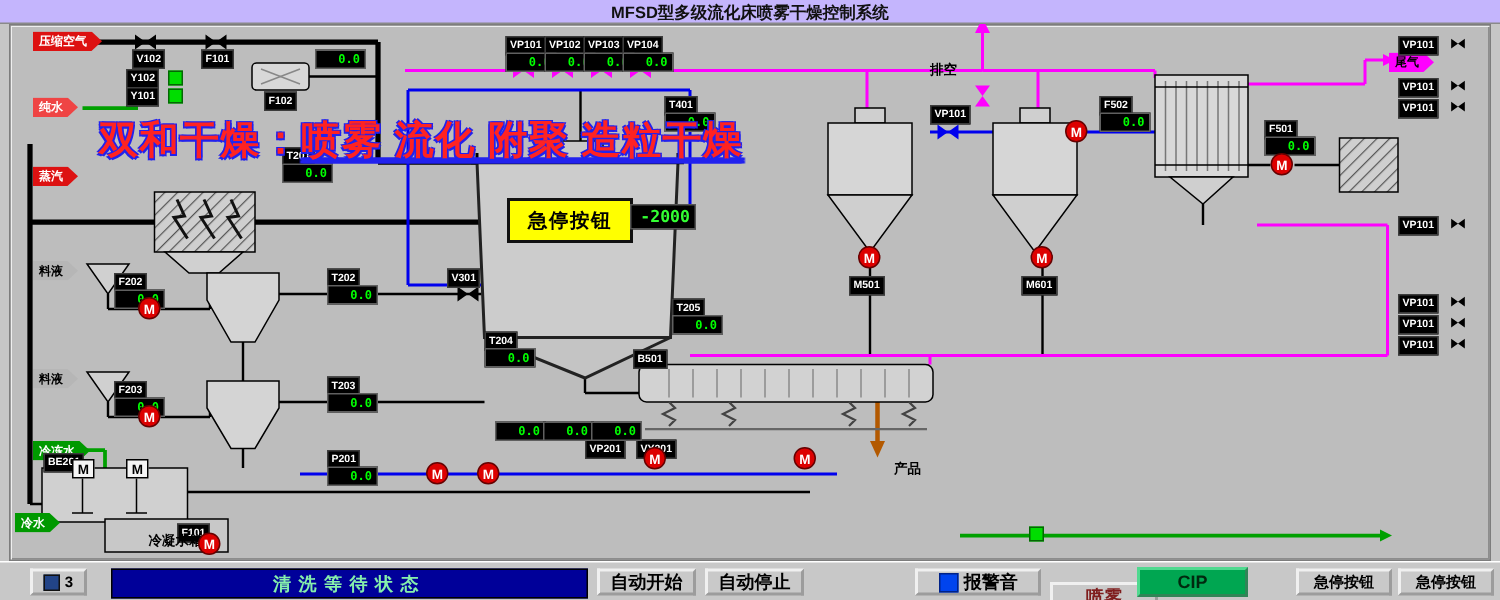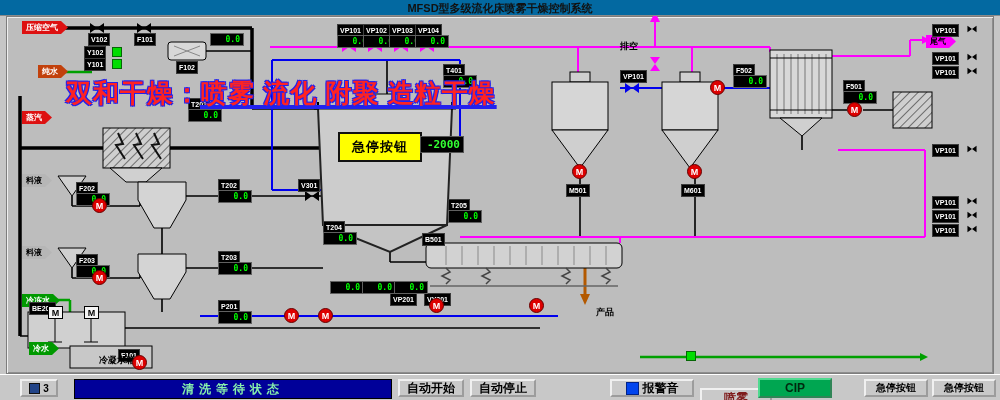--- a/index.html
+++ b/index.html
@@ -1,20 +1,20 @@
 <!DOCTYPE html>
 <html><head>
 <meta charset="utf-8">
 <style>
   html,body{margin:0;padding:0;}
   body{width:1000px;height:400px;position:relative;overflow:hidden;
        background:#c6c6c6;font-family:"Liberation Sans",sans-serif;}
 
   
-  .titlebar{position:absolute;left:0;top:0;width:1000px;height:15px;background:#0369a1;
+  .titlebar{position:absolute;left:0;top:0;width:1000px;height:15px;background:#c4b5fd;
             border-bottom:1px solid #8a8a8a;z-index:60;}
   .tb-title{position:absolute;left:0;right:0;top:1px;text-align:center;
             font-size:11px;font-weight:bold;color:#111;}
   .tb-right{position:absolute;right:4px;top:2px;font-size:9px;font-weight:bold;color:#111;}
 
   
   .main-panel{position:absolute;left:6px;top:16px;width:986px;height:356px;
               background:#bdbdbd;border:1px solid #7d7d7d;
               box-shadow:inset 1px 1px 0 #efefef, inset -1px -1px 0 #8d8d8d;z-index:1;}
   svg.pipes{position:absolute;left:0;top:0;z-index:10;}
@@ -236,26 +236,26 @@
       <path d="M-7 -5 L7 5 V-5 L-7 5 Z" transform="translate(972,149) scale(0.65)"></path>
       <path d="M-7 -5 L7 5 V-5 L-7 5 Z" transform="translate(972,201) scale(0.65)"></path>
       <path d="M-7 -5 L7 5 V-5 L-7 5 Z" transform="translate(972,215) scale(0.65)"></path>
       <path d="M-7 -5 L7 5 V-5 L-7 5 Z" transform="translate(972,229) scale(0.65)"></path>
     </g>
   </g>
 </svg>
 
 <div id="overlay">
     <div class="tag" style="left: 22px; top: 21px; background: rgb(221, 17, 17); color: rgb(255, 255, 255);">压缩空气</div>
-    <div class="tag" style="left: 22px; top: 65px; background: #c2410c; color: rgb(255, 255, 255); margin-left: 16px;">纯水</div>
+    <div class="tag" style="left: 22px; top: 65px; background: #ef4444; color: rgb(255, 255, 255);">纯水</div>
     <div class="tag" style="left: 22px; top: 111px; background: rgb(221, 17, 17); color: rgb(255, 255, 255);">蒸汽</div>
     <div class="tag" style="left: 22px; top: 174px; background: rgb(182, 182, 182); color: rgb(0, 0, 0);">料液</div>
     <div class="tag" style="left: 22px; top: 246px; background: rgb(182, 182, 182); color: rgb(0, 0, 0);">料液</div>
     <div class="tag" style="left: 22px; top: 294px; background: rgb(0, 153, 0); color: rgb(255, 255, 255);">冷冻水</div>
-    <div class="tag" style="left: 29px; top: 342px; background: rgb(0, 153, 0); color: rgb(255, 255, 255);">冷水</div>
+    <div class="tag" style="left: 10px; top: 342px; background: rgb(0, 153, 0); color: rgb(255, 255, 255);">冷水</div>
     <div class="tag" style="left: 926px; top: 35px; background: rgb(255, 0, 255); color: rgb(0, 0, 0);">尾气</div>
     <div class="dlabel" style="left: 88px; top: 33px;">V102</div>
     <div class="dlabel" style="left: 134px; top: 33px;">F101</div>
     <div class="dlabel" style="left: 176px; top: 61px;">F102</div>
     <div class="dlabel" style="left: 84px; top: 46px;">Y102</div>
     <div class="dlabel" style="left: 84px; top: 58px;">Y101</div>
     <div class="dlabel" style="left: 337px; top: 24px;">VP101</div>
     <div class="dlabel" style="left: 363px; top: 24px;">VP102</div>
     <div class="dlabel" style="left: 389px; top: 24px;">VP103</div>
     <div class="dlabel" style="left: 415px; top: 24px;">VP104</div>

